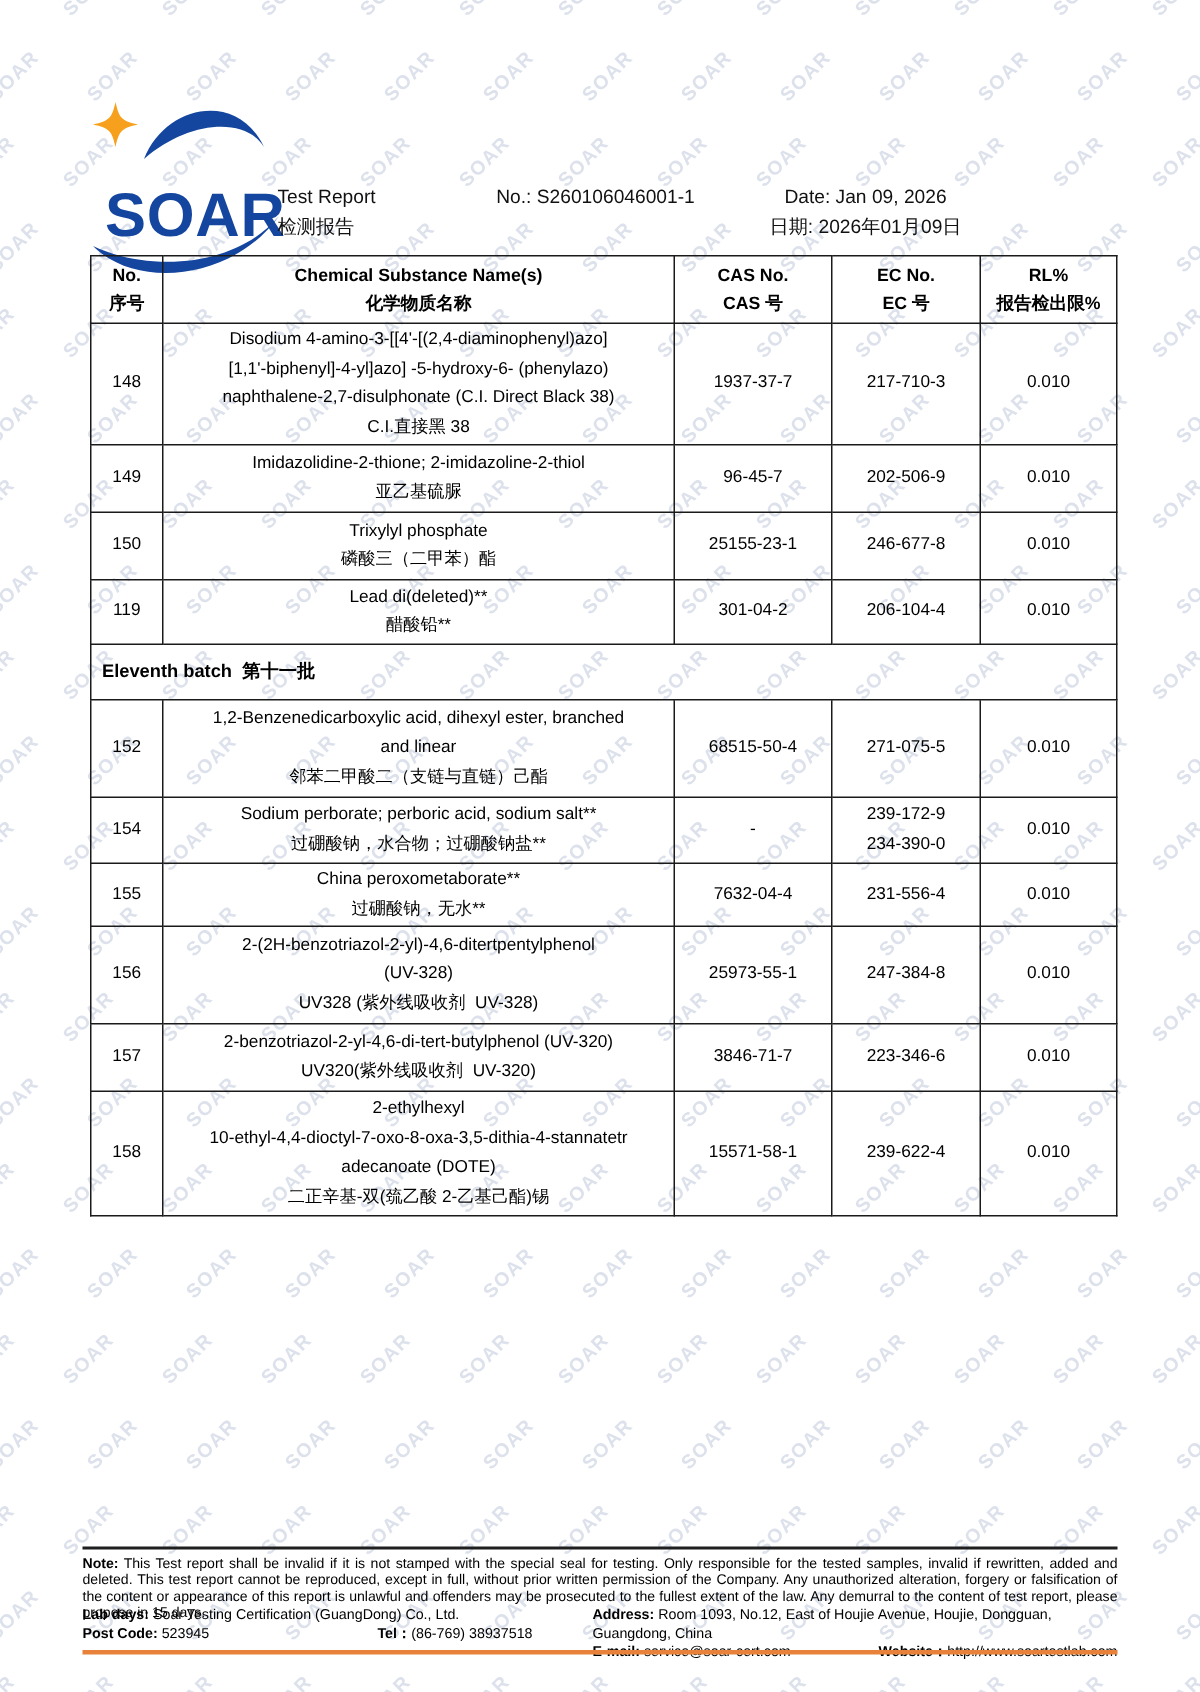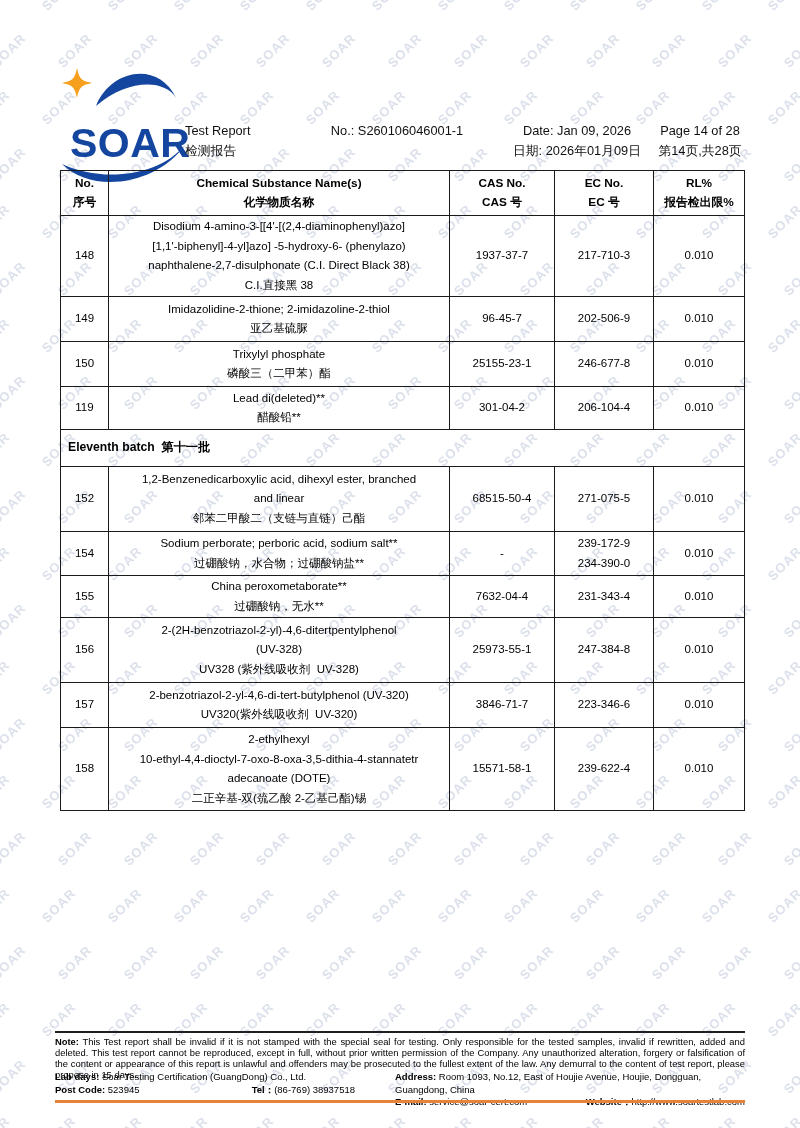--- a/index.html
+++ b/index.html
@@ -353,24 +353,20 @@
       <div>Test Report</div>
       <div>检测报告</div>
     </div>
     <div class="hdr-col hdr-c2">
       <div>No.: S260106046001-1</div>
     </div>
     <div class="hdr-col hdr-c3">
       <div>Date: Jan 09, 2026</div>
       <div>日期: 2026年01月09日</div>
     </div>
-    <div class="hdr-col hdr-c4">
-      <div>Page 14 of 28</div>
-      <div>第14页,共28页</div>
-    </div>
 
     <table class="report-table">
       <colgroup>
         <col style="width:48px">
           <col style="width:341px">
           <col style="width:105px">
           <col style="width:99px">
           <col style="width:91px">
       </colgroup>
       <thead>
@@ -441,21 +437,21 @@
           <td>-</td>
           <td>239-172-9
 234-390-0</td>
           <td>0.010</td>
         </tr>
         <tr class="h42">
           <td>155</td>
           <td>China peroxometaborate**
 过硼酸钠，无水**</td>
           <td>7632-04-4</td>
-          <td>231-343-4</td>
+          <td>231-556-4</td>
           <td>0.010</td>
         </tr>
         <tr class="h65">
           <td>156</td>
           <td>2-(2H-benzotriazol-2-yl)-4,6-ditertpentylphenol
 (UV-328)
 UV328 (紫外线吸收剂  UV-328)</td>
           <td>25973-55-1</td>
           <td>247-384-8</td>
           <td>0.010</td>

